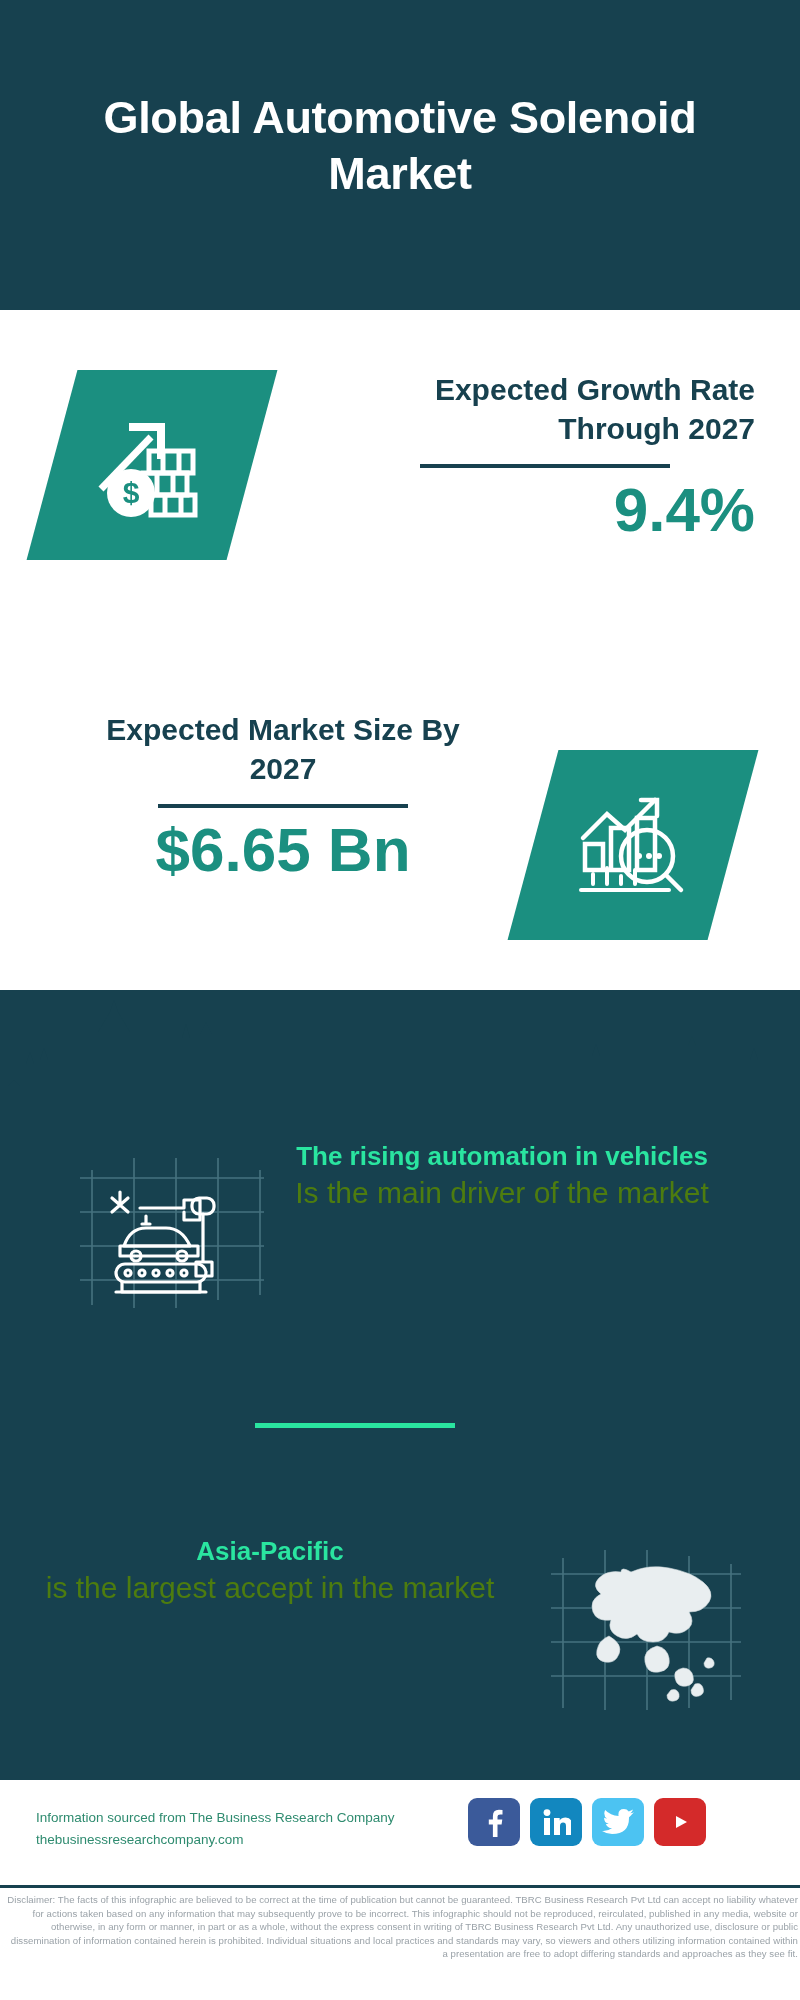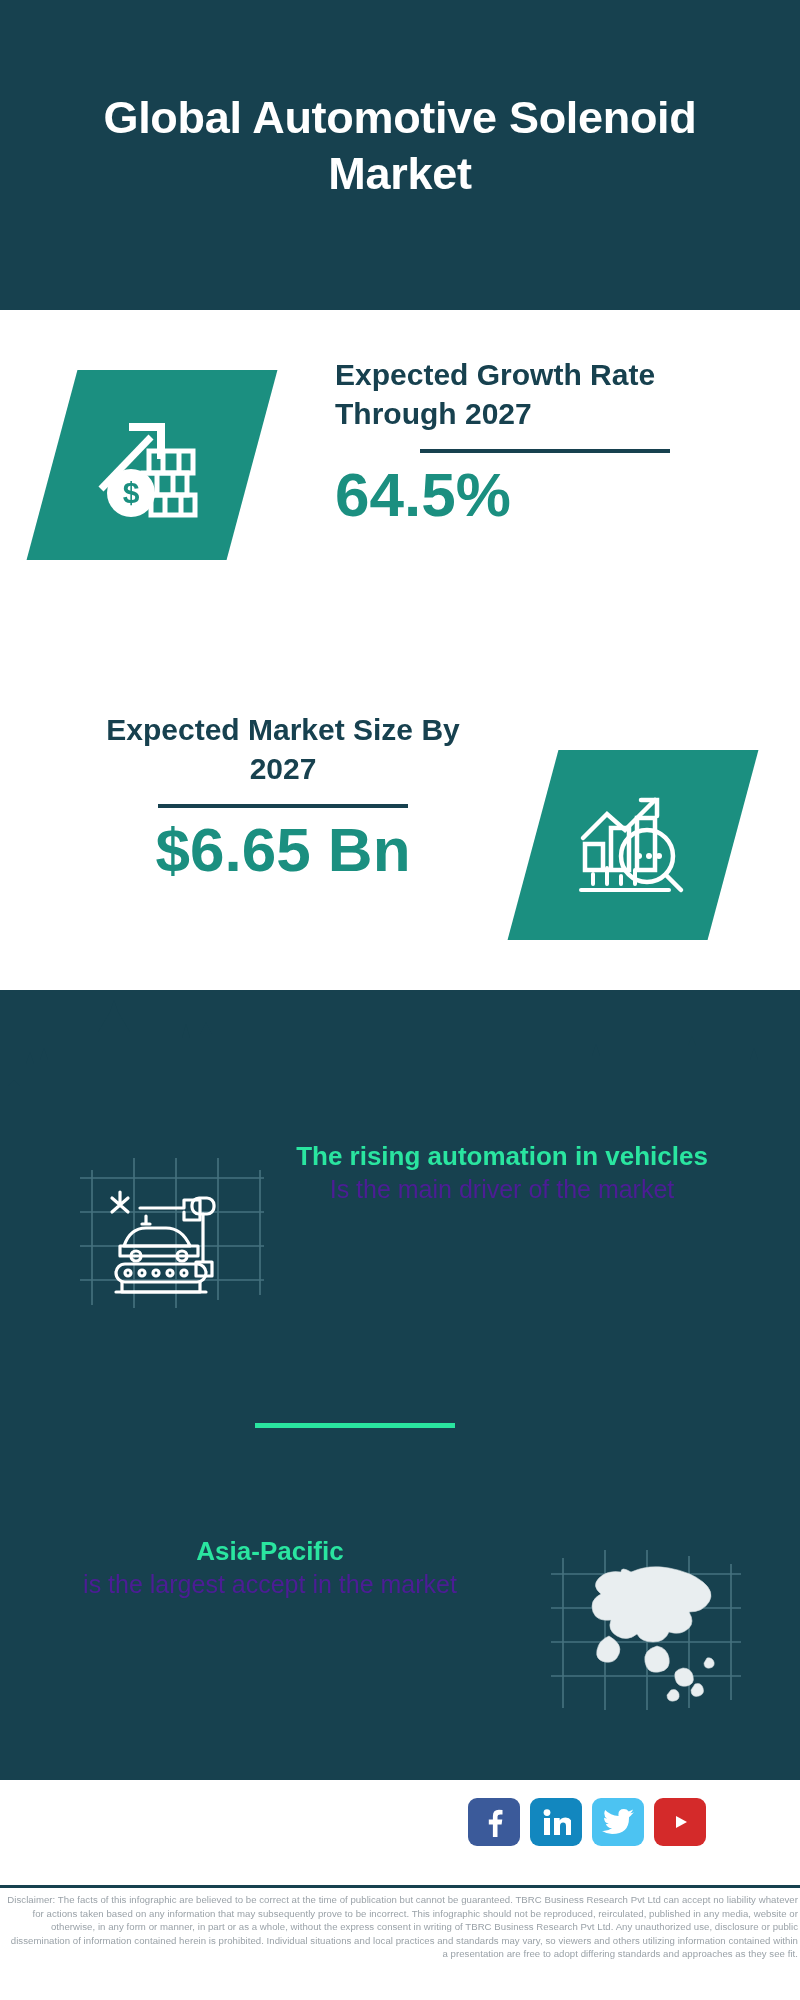--- a/index.html
+++ b/index.html
@@ -31,22 +31,22 @@
   .para-left {
     position:absolute; left:52px; top:60px;
     width:200px; height:190px;
     background:#1b8f80;
     transform:skewX(-15deg);
     display:flex; align-items:center; justify-content:center;
   }
   .para-left .ico { transform:skewX(15deg); }
 
   .stat1-text {
-    position:absolute; left:335px; top:45px; width:420px;
-    text-align:left;
+    position:absolute; left:335px; top:60px; width:420px;
+    text-align:right;
   }
   .stat-head {
     color:#17414f; font-size:30px; font-weight:bold; line-height:1.3;
   }
   .rule {
     width:250px; height:4px; background:#17414f; margin:16px auto 6px auto;
   }
   .stat-value-teal {
     color:#1b8f80; font-size:62px; font-weight:bold; line-height:1.15;
   }
@@ -78,21 +78,21 @@
   .icon-box-left {
     position:absolute; left:60px; top:0px; width:200px; height:160px;
   }
   .auto-text {
     position:absolute; left:265px; top:-10px; width:450px; text-align:center;
   }
   .green-head {
     color:#2ae5a0; font-size:26px; font-weight:bold; line-height:1.28;
   }
   .white-sub {
-    color:#4c1d95; font-size:25px; font-weight:normal; line-height:1.3;
+    color:#4d7c0f; font-size:30px; font-weight:normal; line-height:1.3;
   }
 
   .mid-divider {
     position:absolute; left:255px; top:1423px; width:200px; height:5px;
     background:#2ae5a0;
   }
 
   .row-region {
     position:absolute; left:0; top:1535px; width:720px; height:200px;text-decoration:underline;
   }
@@ -164,21 +164,21 @@
           </g>
           <circle cx="38" cy="86" r="24" fill="#ffffff"></circle>
           <text x="38" y="96" font-family="Liberation Sans, sans-serif" font-size="30" font-weight="bold" fill="#1b8f80" text-anchor="middle">$</text>
         </svg>
       </span>
     </div>
 
     <div class="stat1-text">
       <div class="stat-head">Expected Growth Rate Through 2027</div>
       <div class="rule"></div>
-      <div class="stat-value-teal">64.5%</div>
+      <div class="stat-value-teal">9.4%</div>
     </div>
   </div>
 
   <div class="stat2">
 
     <div class="stat2-text">
       <div class="stat-head">Expected Market Size By 2027</div>
       <div class="rule"></div>
       <div class="stat-value-teal">$6.65 Bn</div>
     </div>
@@ -270,20 +270,24 @@
           <path d="M150 134 q6 -2 8 4 q2 6 -4 8 q-8 2 -8 -6 z"></path>
           <path d="M126 140 q6 -2 8 4 q1 6 -5 7 q-7 1 -7 -6 z"></path>
           <path d="M162 108 q5 -1 7 4 q1 5 -4 6 q-6 1 -6 -5 z"></path>
         </g>
       </svg>
     </div>
   </div>
 
   <div class="footer">
     <div class="footer-inner">
+      <div class="src-text">
+        <div class="src-line">Information sourced from The Business Research Company</div>
+        <div class="src-line">thebusinessresearchcompany.com</div>
+      </div>
 
       <div class="socials">
         <div class="sico fb">
           <svg width="26" height="30" viewBox="0 0 26 30">
             <path fill="#ffffff" d="M16.5 30 V17.5 H20.6 L21.3 12.6 H16.5 V9.6 q0 -2.2 2.6 -2.2 h2.4 V3 Q20 2.7 17.9 2.7 q-6 0 -6 6.3 v3.6 H7.8 v4.9 h4.1 V30 Z"></path>
           </svg>
         </div>
         <div class="sico li">
           <svg width="30" height="30" viewBox="0 0 30 30">
             <rect x="3" y="11" width="6" height="17" fill="#ffffff"></rect>

